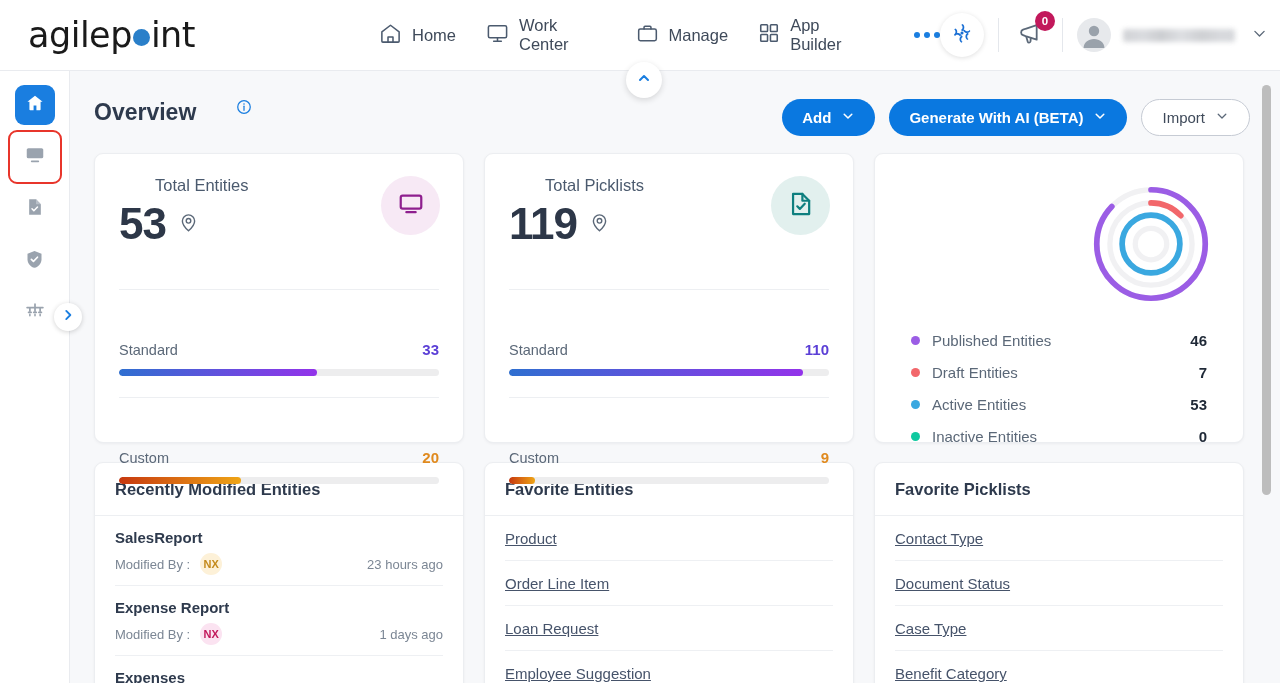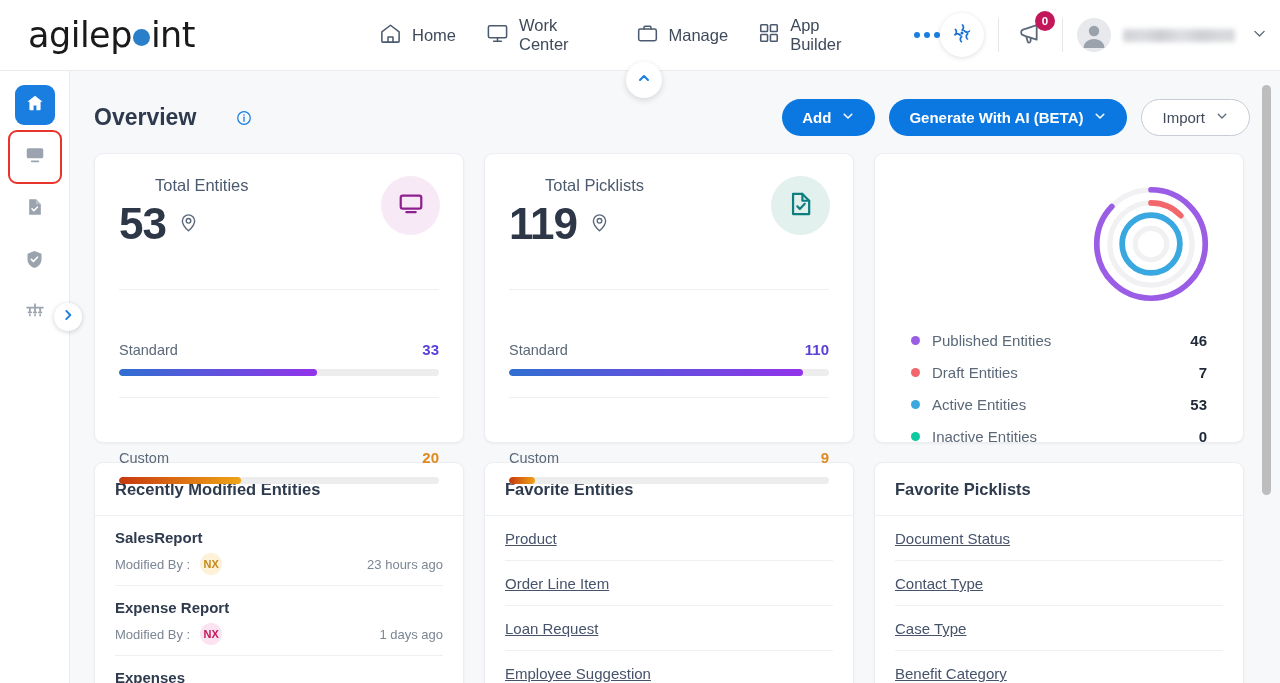--- a/index.html
+++ b/index.html
@@ -84,21 +84,21 @@
     border-radius: 50%; background: #fff; box-shadow: 0 1px 5px rgba(0,0,0,.18);
     display: flex; align-items: center; justify-content: center; cursor: pointer; z-index: 25;
   }
 
   
   .content {
     position: absolute; top: 71px; left: 70px; width: 1210px; height: 612px;
     background: #f7f8fa; overflow: hidden;
   }
   .page-head {
-    display: flex; align-items: center; padding: 28px 30px 0 24px; gap: 31px;
+    display: flex; align-items: flex-start; padding: 28px 30px 0 24px; gap: 31px;
   }
   .page-title { font-size: 23px; font-weight: 700; color: #2e3a4d; }
   .info-ic { margin-left: 9px; display: flex; align-items: center; cursor: pointer; }
 
   .head-actions { margin-left: auto; display: flex; align-items: center; gap: 14px; }
   .btn {
     height: 37px; border-radius: 19px; display: flex; align-items: center;
     justify-content: center; gap: 10px; font-size: 15px; cursor: pointer;
     padding: 0 20px; white-space: nowrap;
   }
@@ -556,22 +556,22 @@
           <div class="li-simple">Loan Request</div>
           <div class="li-simple">Employee Suggestion</div>
         </div>
       </div>
 
       <div class="card list-card">
         <div class="list-head">
           <div class="list-head-t">Favorite Picklists</div>
         </div>
         <div class="list-body">
+          <div class="li-simple">Contact Type</div>
           <div class="li-simple">Document Status</div>
-          <div class="li-simple">Contact Type</div>
           <div class="li-simple">Case Type</div>
           <div class="li-simple">Benefit Category</div>
         </div>
       </div>
     </div>
   </div>
 
   <div class="vscroll-track">
     <div class="vscroll-thumb"></div>
   </div>

